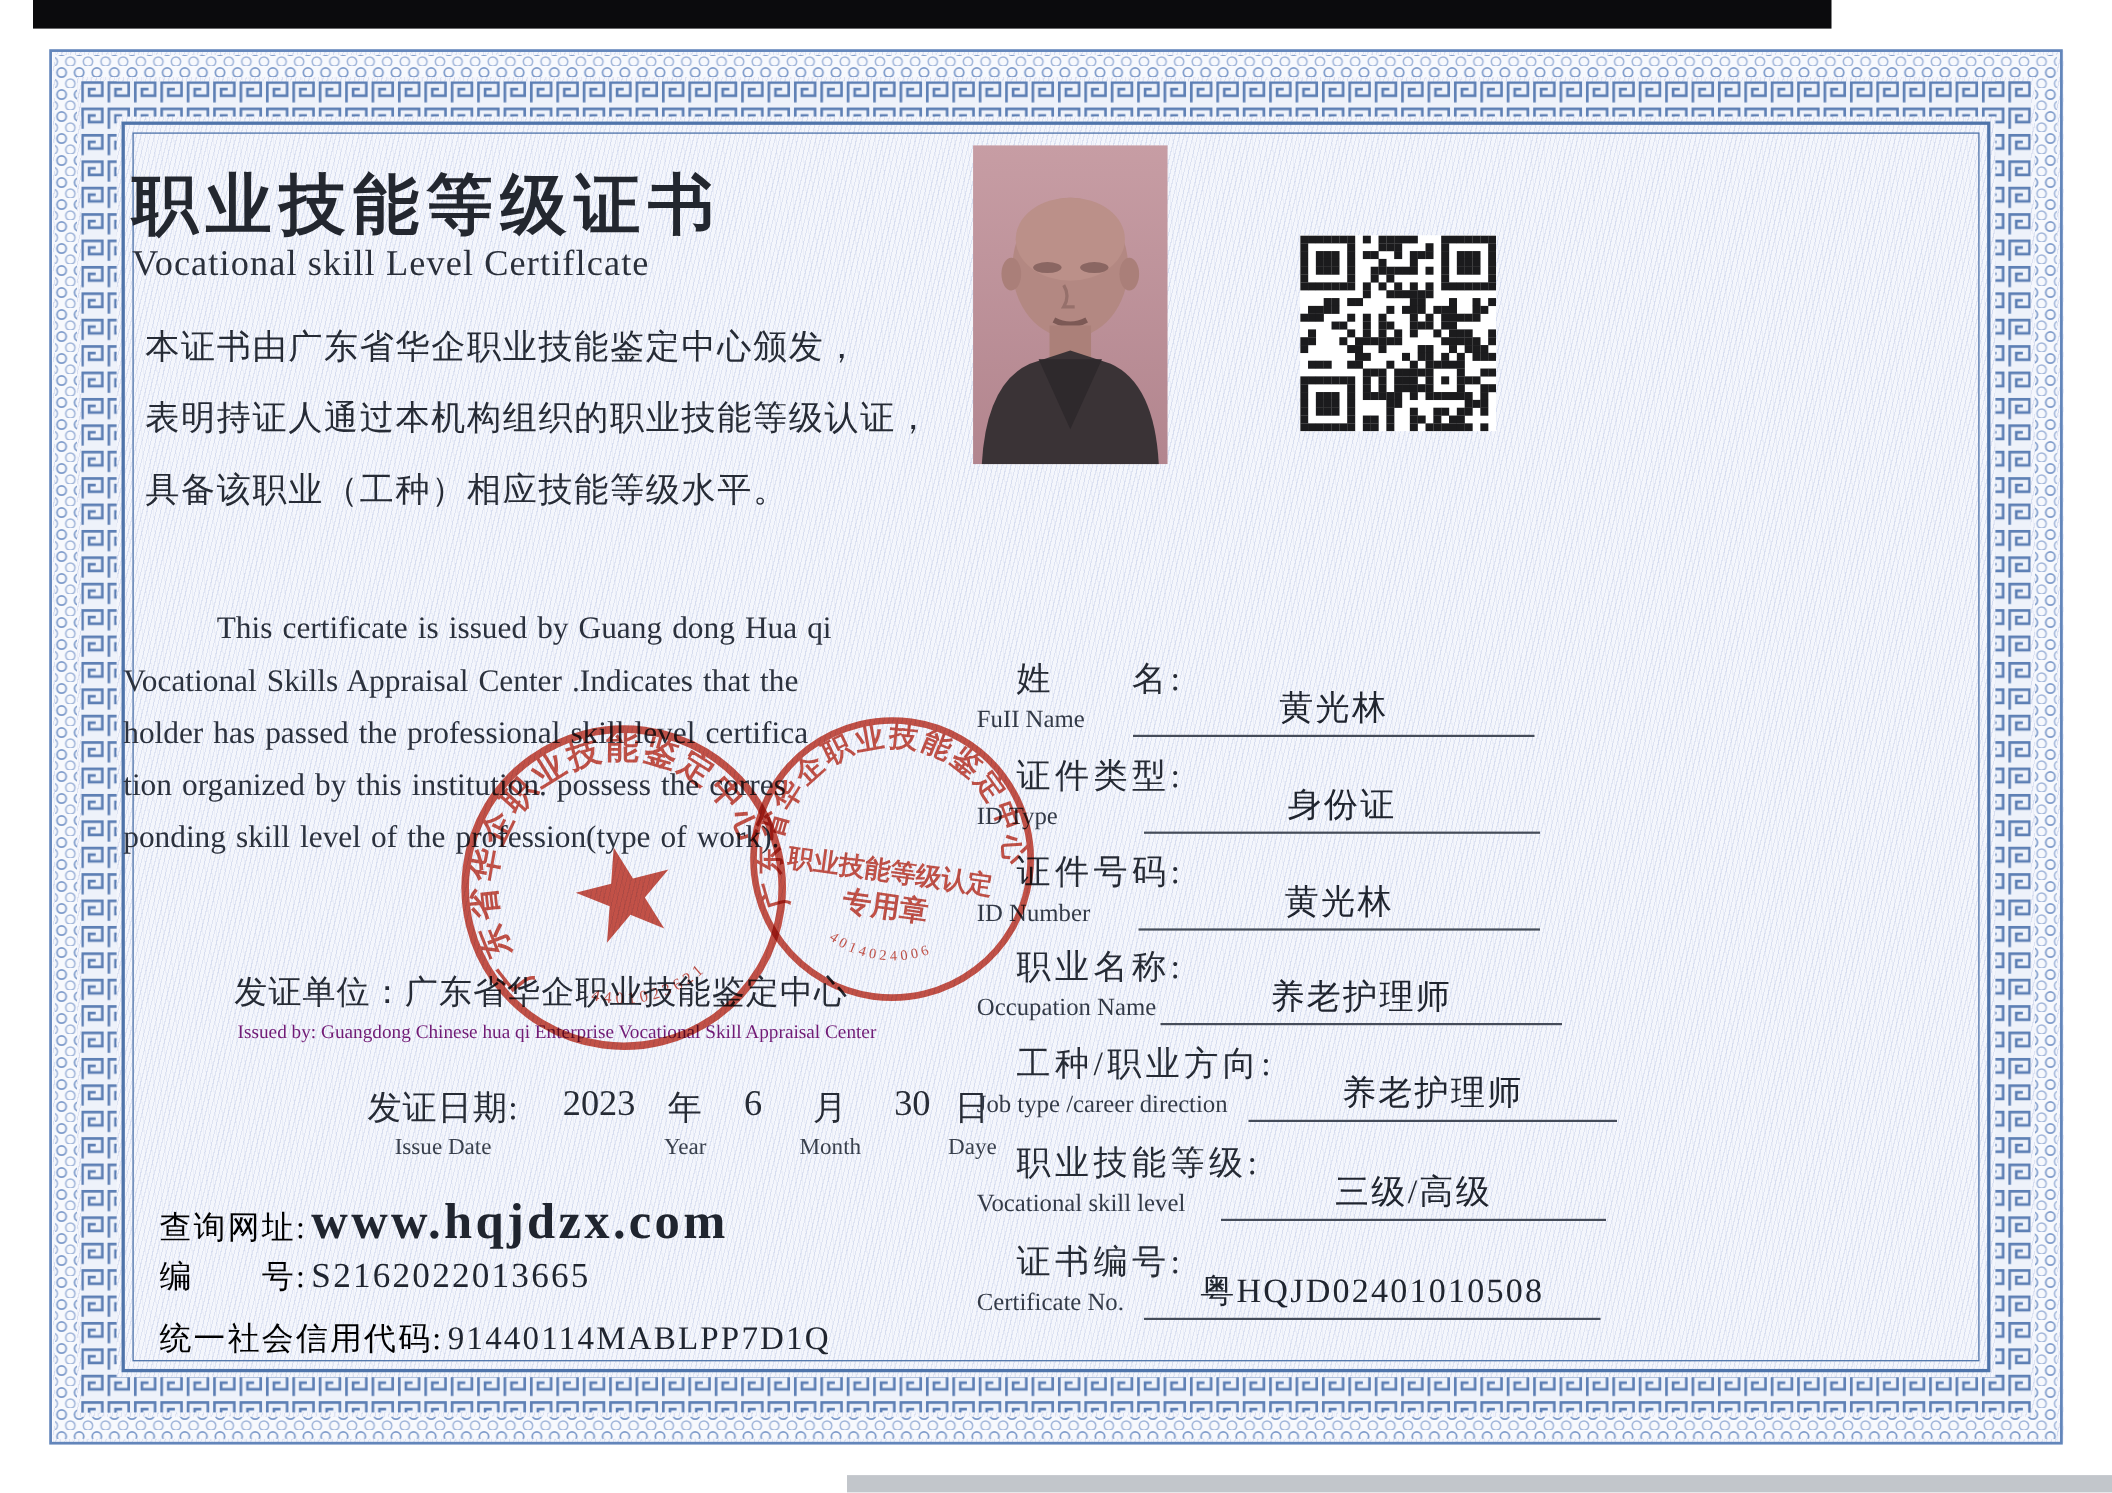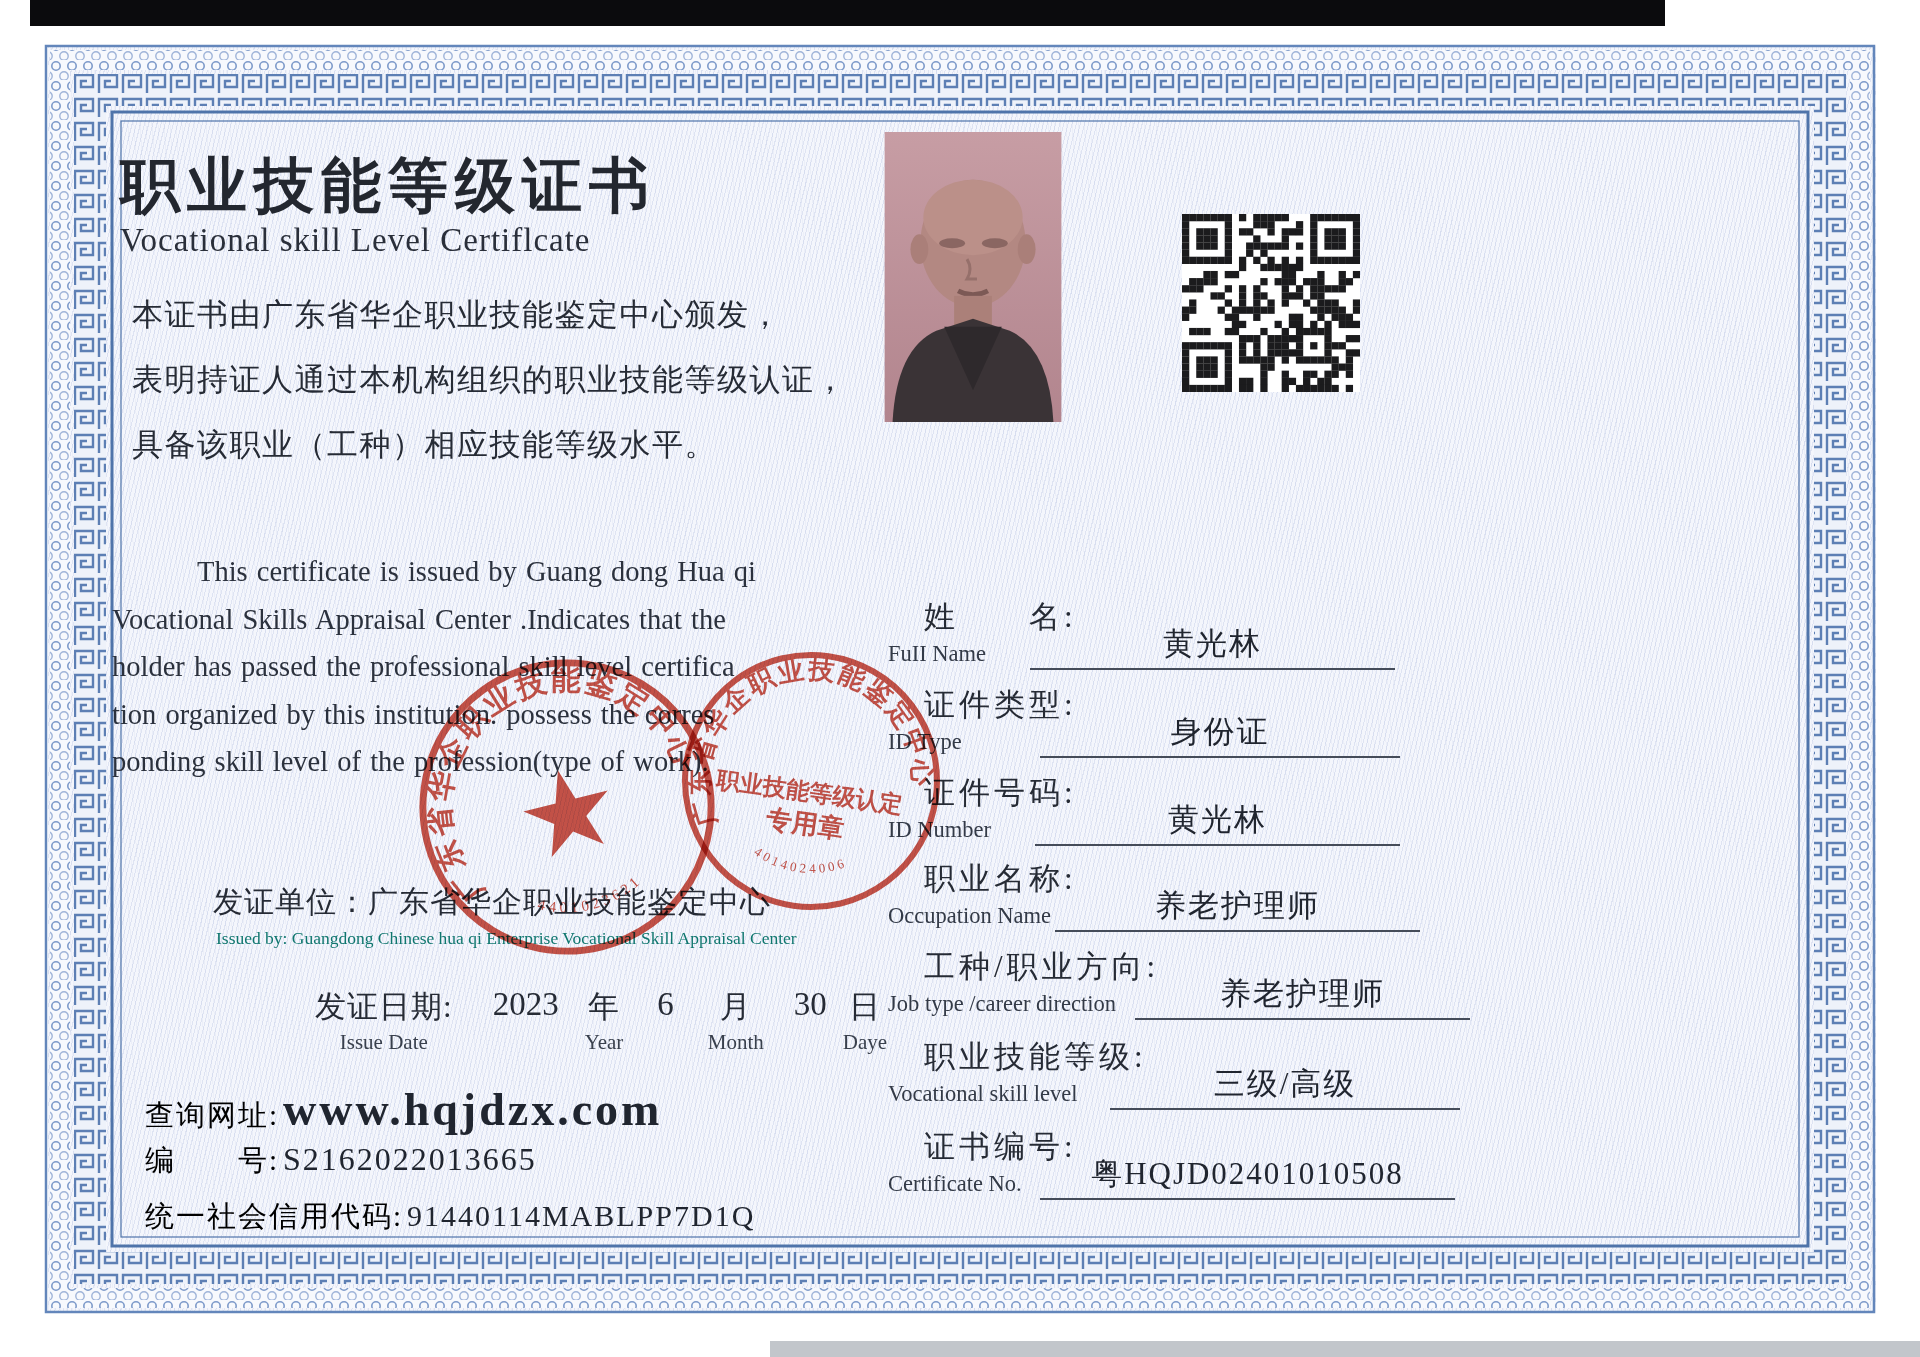--- a/index.html
+++ b/index.html
@@ -17,22 +17,22 @@
   .abs{position:absolute;}
   .ctr{}
   .title-zh{left:120px;top:146px;width:660px;font-size:60px;font-weight:700;letter-spacing:7px;color:#23272f;}
   .title-en{left:120px;top:222px;width:660px;font-size:33px;color:#2a2f3a;letter-spacing:1px;}
   .zh-par div{font-size:31px;letter-spacing:1.5px;color:#262b35;line-height:65px;white-space:nowrap;padding-left:20px;}
   .zh-par{left:112px;top:282px;width:740px;}
   .zh-indent{padding-left:85px;}
   .en-par{left:112px;top:548px;width:720px;}
   .en-par div{font-size:28.5px;color:#2b313d;line-height:47.5px;white-space:nowrap;word-spacing:2px;}
   .issuer-zh{left:213px;top:882px;font-size:30px;letter-spacing:1px;color:#262b35;white-space:nowrap;}
-  .issuer-en{left:216px;top:928px;font-size:17.5px;color:#0f766e;white-space:nowrap;}
-  .date-row{left:315px;top:986px;white-space:nowrap;}
+  .issuer-en{left:216px;top:928px;font-size:17.5px;color:#701a75;white-space:nowrap;}
+  .date-row{left:334px;top:986px;white-space:nowrap;}
   .d-item{display:inline-block;vertical-align:top;text-align:center;}
   .d-main{font-size:31px;color:#262b35;letter-spacing:1px;}
   .d-num{font-size:33px;color:#262b35;}
   .d-sub{font-size:21px;color:#39404d;margin-top:2px;}
   .foot-line{left:145px;white-space:nowrap;}
   .fl-label{font-size:29px;letter-spacing:2px;color:#000000;}
   .fl-value{font-size:33px;letter-spacing:2px;color:#20252f;}
   .fl-url{font-size:46px;font-weight:600;letter-spacing:3px;}
   
   .photo{left:884px;top:132px;width:178px;height:290px;}

